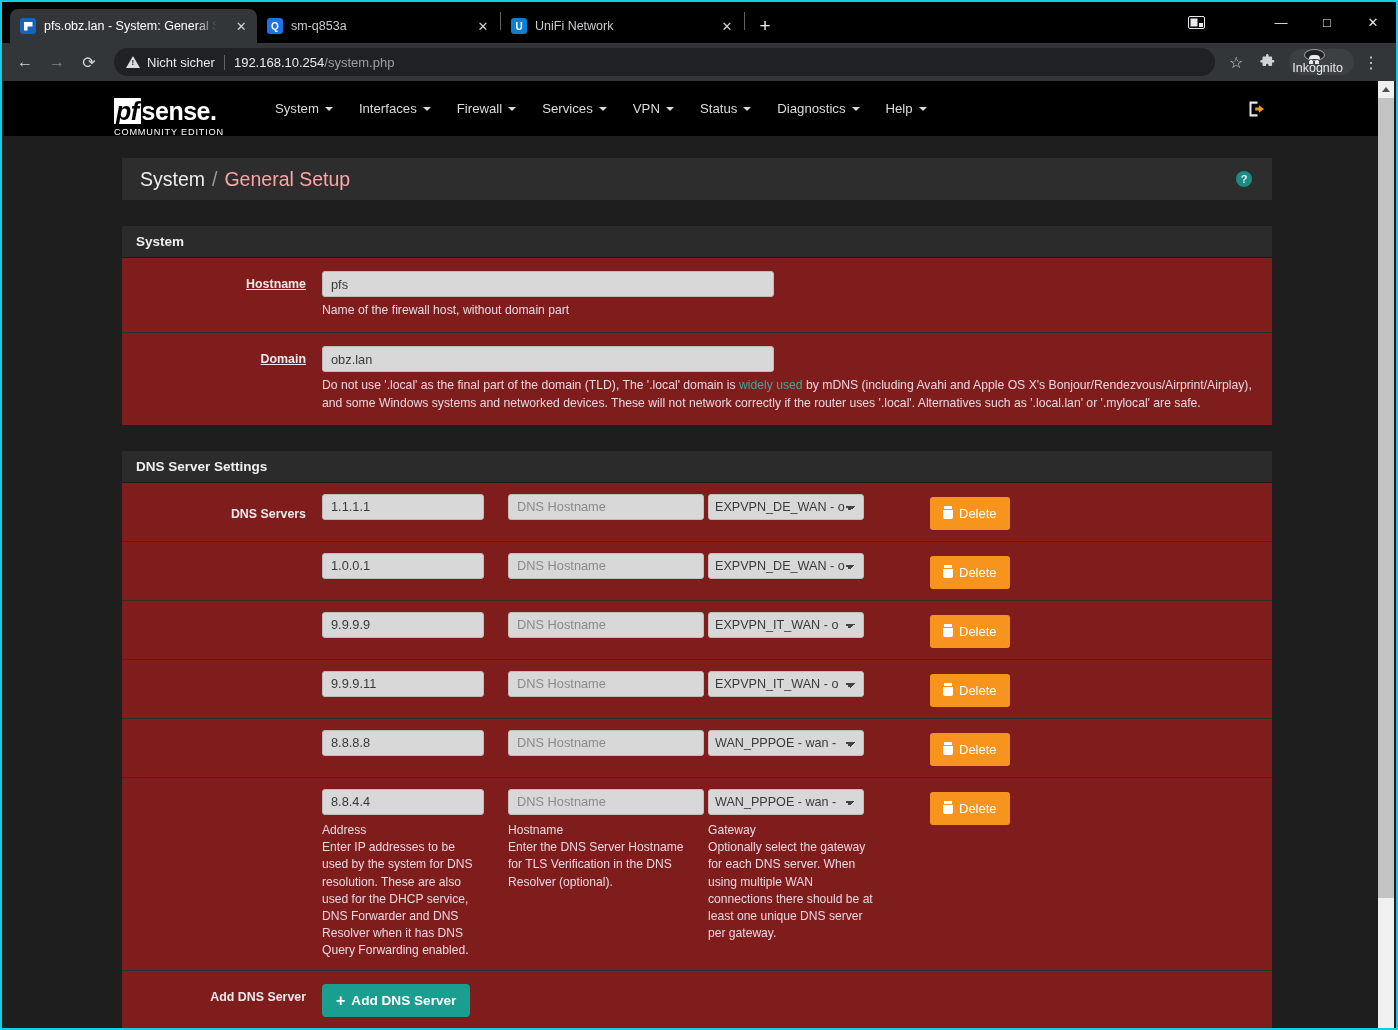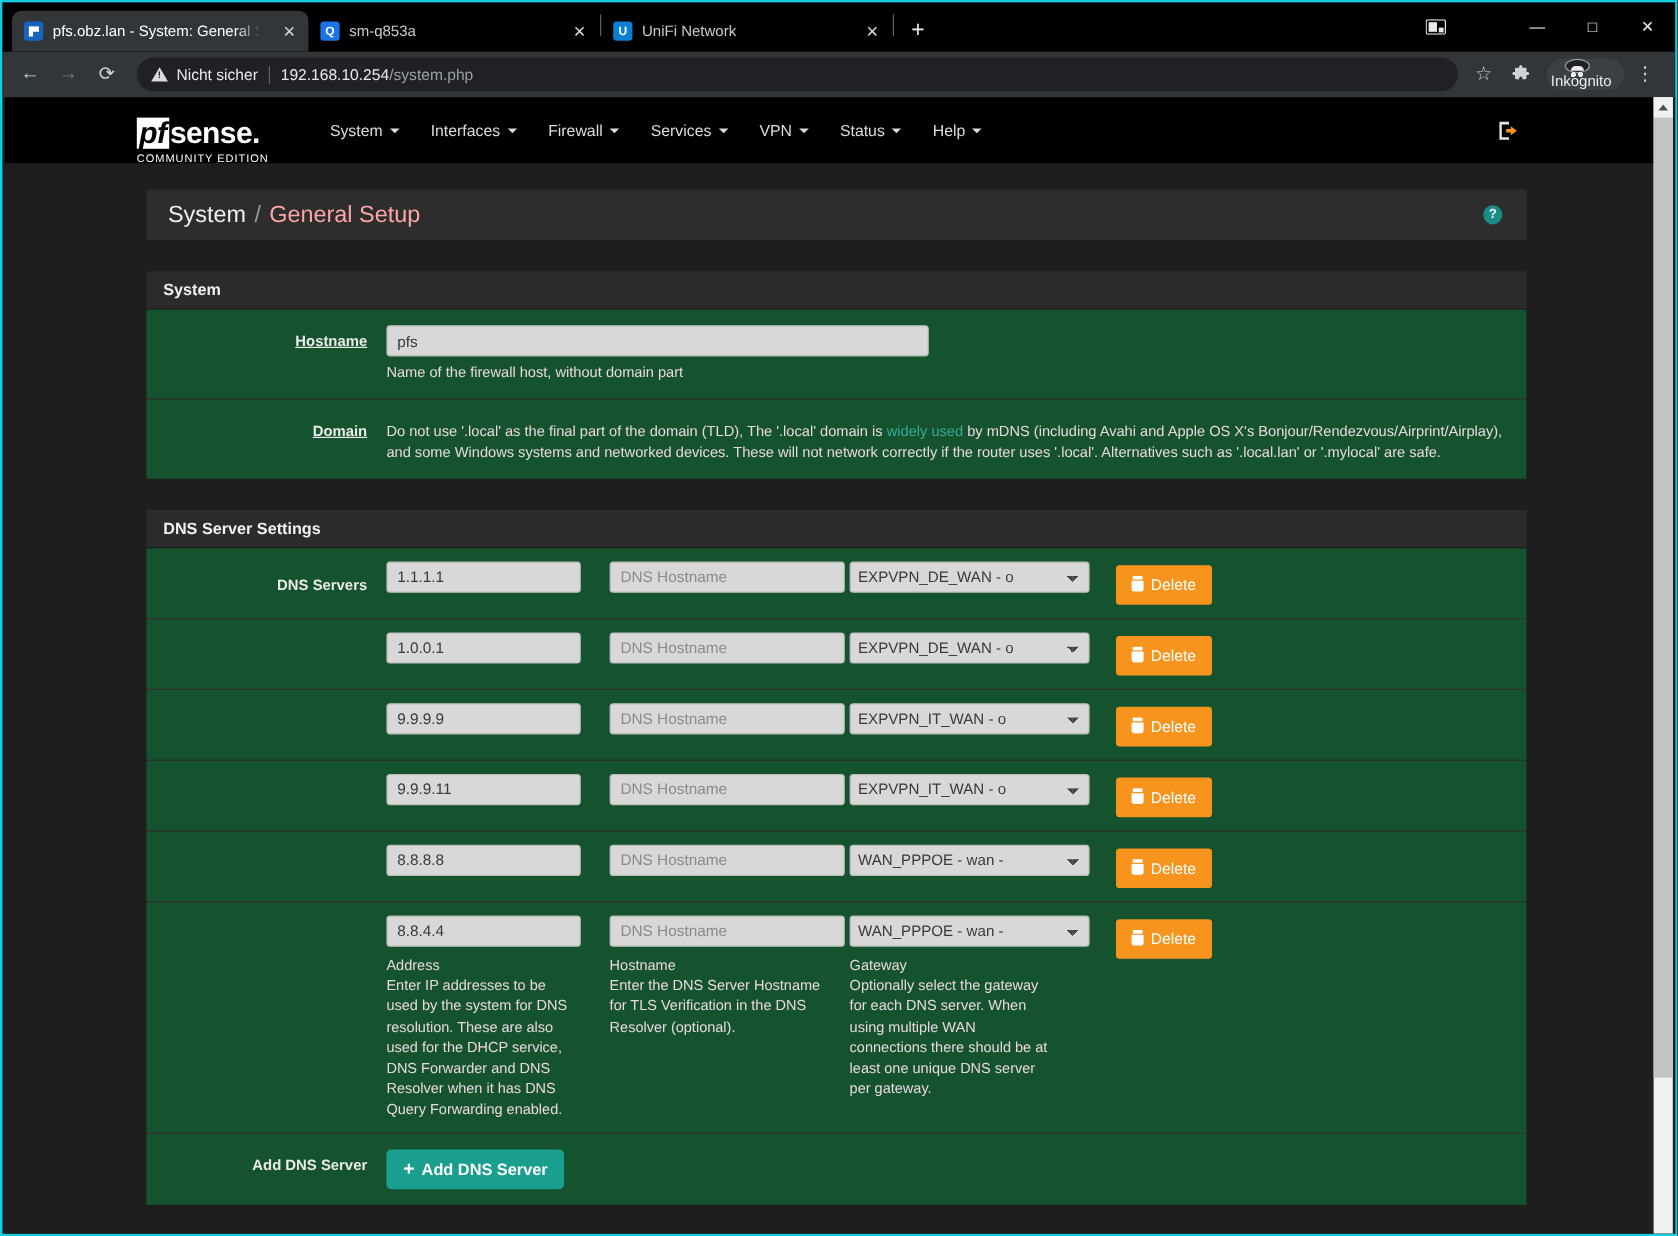--- a/index.html
+++ b/index.html
@@ -231,21 +231,21 @@
     display:flex;align-items:center;justify-content:center;
   }
 
   .panel { margin-top: 26px; }
   .panel-head {
     background: #2b2b2b;
     border-bottom: 1px solid #1a1a1a;
     padding: 8px 14px;
     color:#f0f0f0; font-size:13.5px; font-weight:bold;
   }
-  .panel-body { background:#14532d; }
+  .panel-body { background:#7f1d1d; }
   .frow {
     display:flex;
     border-bottom: 1px solid #2e2e2e;
     padding: 13px 0 13px 0;
   }
   .frow:last-child { border-bottom:none; }
   .flabel {
     width: 200px;
     flex: 0 0 200px;
     text-align: right;
@@ -269,21 +269,21 @@
   input.tx::placeholder { color:#8a8a8a; }
   input.wide { width: 452px; }
   input.addr { width: 162px; }
   input.host { width: 196px; }
 
   select.gw {
     background:#d8d8d8;
     border:1px solid #bdbdbd;
     border-radius:3px;
     height:26px;
-    width: 200px;
+    width: 156px;
     font-size: 12.6px;
     color:#3a3a3a;
     padding: 0 6px;
     font-family: "Liberation Sans", sans-serif;
     appearance: none; -webkit-appearance:none;
     background-image:
       linear-gradient(45deg, transparent 50%, #444 50%),
       linear-gradient(135deg, #444 50%, transparent 50%);
     background-position: calc(100% - 13px) 11px, calc(100% - 8px) 11px;
     background-size: 5px 5px, 5px 5px;
@@ -468,20 +468,24 @@
           </div>
         <div class="navitem">
             <span>VPN</span>
             <i class="caret"></i>
           </div>
         <div class="navitem">
             <span>Status</span>
             <i class="caret"></i>
           </div>
         <div class="navitem">
+            <span>Diagnostics</span>
+            <i class="caret"></i>
+          </div>
+        <div class="navitem">
             <span>Help</span>
             <i class="caret"></i>
           </div>
         <div class="logout">
           <svg width="18" height="18" viewBox="0 0 18 18">
               <path d="M1.5 1.5h8v2.2h-6v10.6h6v2.2h-8z" fill="#e6e6e6"></path>
               <path d="M11 5.2l5 3.8-5 3.8v-2.4H7.2V7.6H11z" fill="#f7941e"></path>
             </svg>
         </div>
       </div>
@@ -503,20 +507,21 @@
               <div class="flabel"><u>Hostname</u></div>
               <div class="fctrl">
                 <input class="tx wide" type="text" value="pfs" style="">
                 <div class="help">Name of the firewall host, without domain part</div>
               </div>
             </div>
 
             <div class="frow">
               <div class="flabel"><u>Domain</u></div>
               <div class="fctrl">
+                <input class="tx wide" type="text" value="obz.lan" style="">
                 <div class="help"><span>Do not use '.local' as the final part of the domain (TLD), The '.local' domain is </span><span class="lnk">widely used</span><span> by mDNS (including Avahi and Apple OS X's Bonjour/Rendezvous/Airprint/Airplay), and some Windows systems and networked devices. These will not network correctly if the router uses '.local'. Alternatives such as '.local.lan' or '.mylocal' are safe.</span></div>
               </div>
             </div>
 
           </div>
         </div>
 
         <div class="panel">
           <div class="panel-head">DNS Server Settings</div>
           <div class="panel-body">

